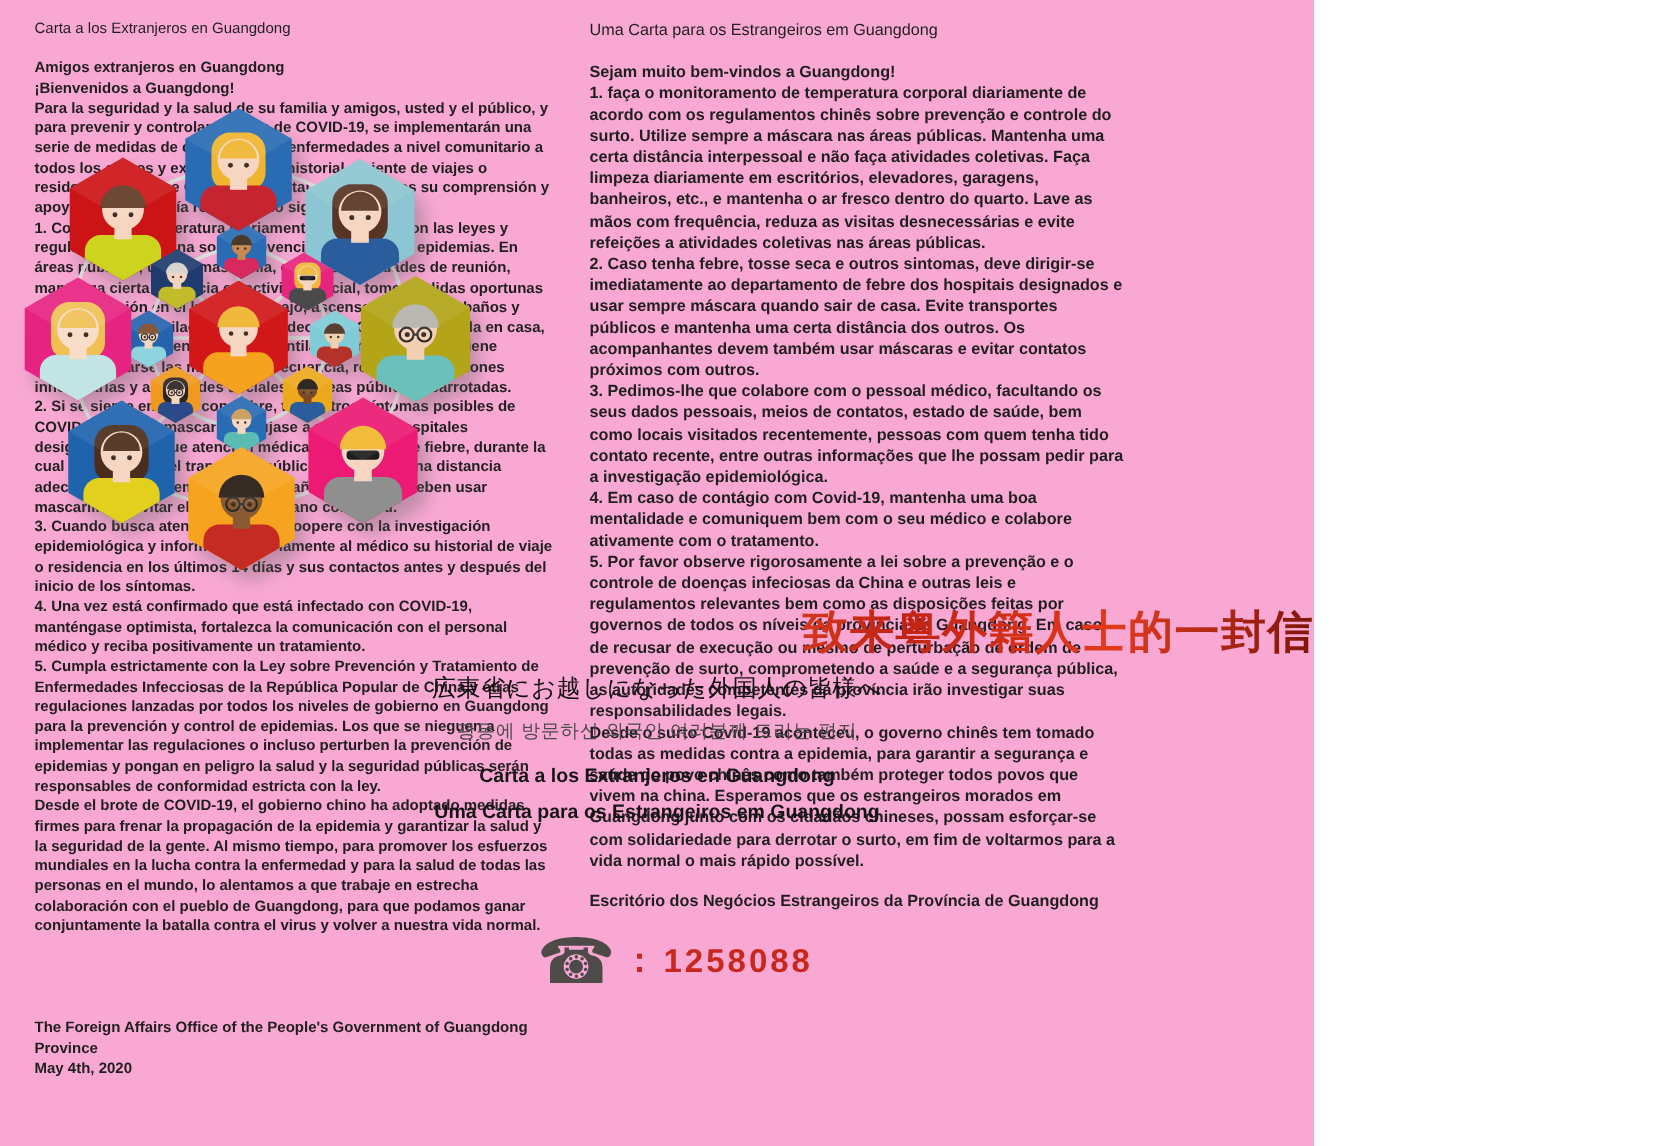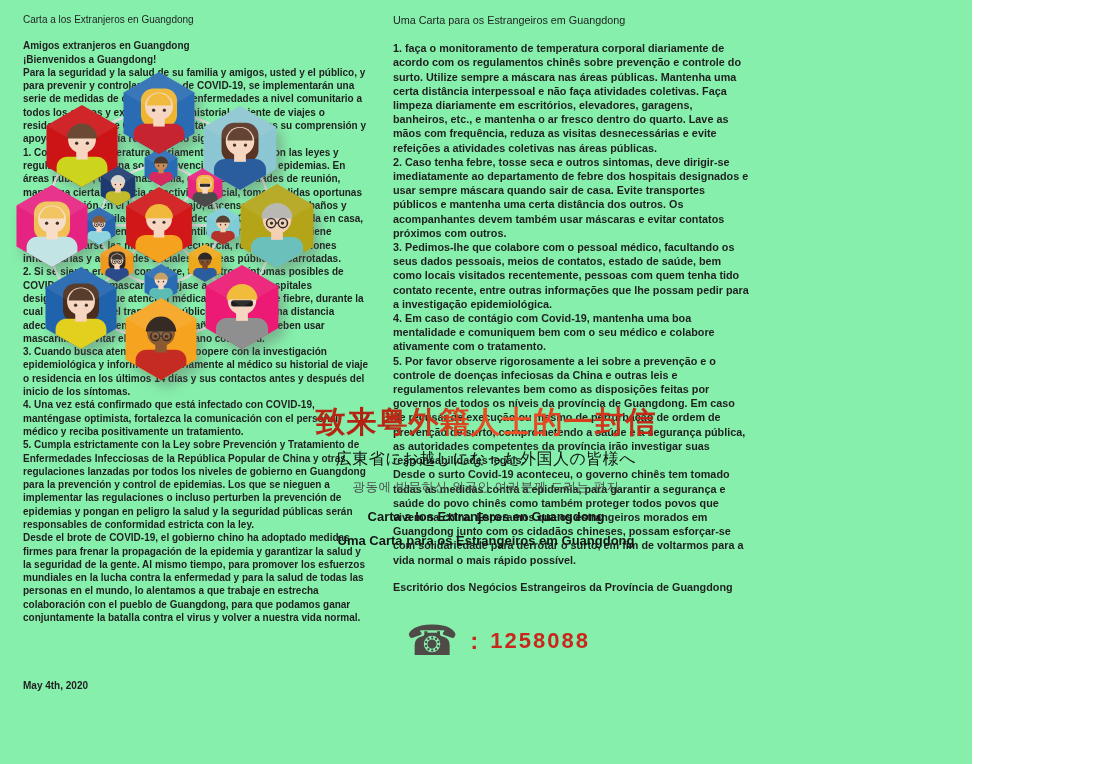--- a/index.html
+++ b/index.html
@@ -1,34 +1,34 @@
 <!DOCTYPE html>
 <html><head>
 <meta charset="utf-8">
 <style>
   html,body{margin:0;padding:0;background:#ffffff;}
-  .page{position:relative;width:972px;height:764px;background:#86efac;overflow:hidden;
+  .page{position:relative;width:876px;height:764px;background:#f9a8d4;overflow:hidden;
         font-family:"Liberation Sans",sans-serif;color:#1f1f1f;}
   .col{position:absolute;top:13px;}
   .col-left{left:23px;width:346px;font-size:10px;line-height:13.3px;}
   .col-mid{left:393px;width:357px;font-size:10.8px;line-height:14.2px;}
   .col-heading{font-size:inherit;font-weight:400;margin:0;}
   .col-left .col-heading{margin-bottom:13px;}
   .col-mid .col-heading{margin-bottom:14px;}
   .col p{margin:0;font-weight:bold;}
   .footer-block p{margin:0;}
   .col-left .footer-block{margin-top:55px;}
   .col-mid .footer-block{margin-top:13px;}
 
   .col-right{left:764px;top:0;width:340px;height:764px;}
   #network-svg{position:absolute;left:20px;top:50px;width:320px;height:352px;overflow:visible;}
   .hexes{filter:drop-shadow(6px 8px 6px rgba(95,95,95,.38));}
 
   .titles{position:absolute;left:0;top:404px;width:100%;text-align:center;}
-  .title-zh{font-size:30px;font-weight:700;line-height:36px;letter-spacing:1px;color:#c62717;}
+  .title-zh{font-size:30px;font-weight:700;line-height:36px;letter-spacing:1px;color:#c62717;text-align:right;}
   @supports ((-webkit-background-clip:text) or (background-clip:text)){
     .title-zh{background:linear-gradient(92deg,#8f1a0c,#d8341a 18%,#b02112 38%,#ef5526 52%,#c02314 68%,#e23a1c 85%,#7e150a);
       -webkit-background-clip:text;background-clip:text;-webkit-text-fill-color:transparent;}
   }
   .title-en{margin-top:9px;font-size:13px;font-weight:700;color:#111;}
   .title-ja{margin-top:9px;font-size:16px;font-weight:400;color:#111;letter-spacing:.5px;}
   .title-ko{margin-top:9px;font-size:12.5px;font-weight:400;color:#4c4c4c;letter-spacing:.5px;}
   .title-es{margin-top:13px;font-size:13px;font-weight:600;color:#151515;}
   .title-pt{margin-top:9px;font-size:13px;font-weight:600;color:#151515;}
 
@@ -48,26 +48,28 @@
     <p>Amigos extranjeros en Guangdong</p>
     <p>¡Bienvenidos a Guangdong!</p>
     <p>Para la seguridad y la salud de su familia y amigos, usted y el público, y para prevenir y controlar el brote de COVID-19, se implementarán una serie de medidas de contención de enfermedades a nivel comunitario a todos los chinos y extranjeros con historial reciente de viajes o residencias fuera de China continental. Agradecemos su comprensión y apoyo, y nos gustaría recordarle lo siguiente:</p>
     <p>1. Controle su temperatura diariamente de acuerdo con las leyes y regulaciones de China sobre prevención y control de epidemias. En áreas públicas, use su mascarilla, evite las actividades de reunión, mantenga cierta distancia en actividad social, tome medidas oportunas de desinfección en el lugar de trabajo, ascensores, garajes, baños y mantenga una ventilación interior adecuada. Cuando se queda en casa, recuerde abrir las ventanas para ventilación, mantener la higiene personal, lavarse las manos con frecuencia, reducir las reuniones innecesarias y actividades sociales en áreas públicas abarrotadas.</p>
     <p>2. Si se siente enfermo con fiebre, tos u otros síntomas posibles de COVID-19, use su mascarilla, diríjase a uno de los hospitales designados y busque atención médica en la clínica de fiebre, durante la cual debe evitarse el transporte público y mantener una distancia adecuada con los demás. Sus compañeros también deben usar mascarillas y evitar el contacto cercano con usted.</p>
     <p>3. Cuando busca atención médica, coopere con la investigación epidemiológica y informe voluntariamente al médico su historial de viaje o residencia en los últimos 14 días y sus contactos antes y después del inicio de los síntomas.</p>
     <p>4. Una vez está confirmado que está infectado con COVID-19, manténgase optimista, fortalezca la comunicación con el personal médico y reciba positivamente un tratamiento.</p>
     <p>5. Cumpla estrictamente con la Ley sobre Prevención y Tratamiento de Enfermedades Infecciosas de la República Popular de China y otras regulaciones lanzadas por todos los niveles de gobierno en Guangdong para la prevención y control de epidemias. Los que se nieguen a implementar las regulaciones o incluso perturben la prevención de epidemias y pongan en peligro la salud y la seguridad públicas serán responsables de conformidad estricta con la ley.</p>
     <p>Desde el brote de COVID-19, el gobierno chino ha adoptado medidas firmes para frenar la propagación de la epidemia y garantizar la salud y la seguridad de la gente. Al mismo tiempo, para promover los esfuerzos mundiales en la lucha contra la enfermedad y para la salud de todas las personas en el mundo, lo alentamos a que trabaje en estrecha colaboración con el pueblo de Guangdong, para que podamos ganar conjuntamente la batalla contra el virus y volver a nuestra vida normal.</p>
     <div class="footer-block">
+      <p>The Foreign Affairs Office of the People's Government of Guangdong Province</p>
       <p>May 4th, 2020</p>
     </div>
   </section>
 
   <section class="col col-mid">
     <h2 class="col-heading">Uma Carta para os Estrangeiros em Guangdong</h2>
+    <p>Sejam muito bem-vindos a Guangdong!</p>
     <p>1. faça o monitoramento de temperatura corporal diariamente de acordo com os regulamentos chinês sobre prevenção e controle do surto. Utilize sempre a máscara nas áreas públicas. Mantenha uma certa distância interpessoal e não faça atividades coletivas. Faça limpeza diariamente em escritórios, elevadores, garagens, banheiros, etc., e mantenha o ar fresco dentro do quarto. Lave as mãos com frequência, reduza as visitas desnecessárias e evite refeições a atividades coletivas nas áreas públicas.</p>
     <p>2. Caso tenha febre, tosse seca e outros sintomas, deve dirigir-se imediatamente ao departamento de febre dos hospitais designados e usar sempre máscara quando sair de casa. Evite transportes públicos e mantenha uma certa distância dos outros. Os acompanhantes devem também usar máscaras e evitar contatos próximos com outros.</p>
     <p>3. Pedimos-lhe que colabore com o pessoal médico, facultando os seus dados pessoais, meios de contatos, estado de saúde, bem como locais visitados recentemente, pessoas com quem tenha tido contato recente, entre outras informações que lhe possam pedir para a investigação epidemiológica.</p>
     <p>4. Em caso de contágio com Covid-19, mantenha uma boa mentalidade e comuniquem bem com o seu médico e colabore ativamente com o tratamento.</p>
     <p>5. Por favor observe rigorosamente a lei sobre a prevenção e o controle de doenças infeciosas da China e outras leis e regulamentos relevantes bem como as disposições feitas por governos de todos os níveis da província de Guangdong. Em caso de recusar de execução ou mesmo de perturbação de ordem de prevenção de surto, comprometendo a saúde e a segurança pública, as autoridades competentes da província irão investigar suas responsabilidades legais.</p>
     <p>Desde o surto Covid-19 aconteceu, o governo chinês tem tomado todas as medidas contra a epidemia, para garantir a segurança e saúde do povo chinês como também proteger todos povos que vivem na china. Esperamos que os estrangeiros morados em Guangdong junto com os cidadãos chineses, possam esforçar-se com solidariedade para derrotar o surto, em fim de voltarmos para a vida normal o mais rápido possível.</p>
     <div class="footer-block">
       <p>Escritório dos Negócios Estrangeiros da Província de Guangdong</p>
     </div>
   </section>

